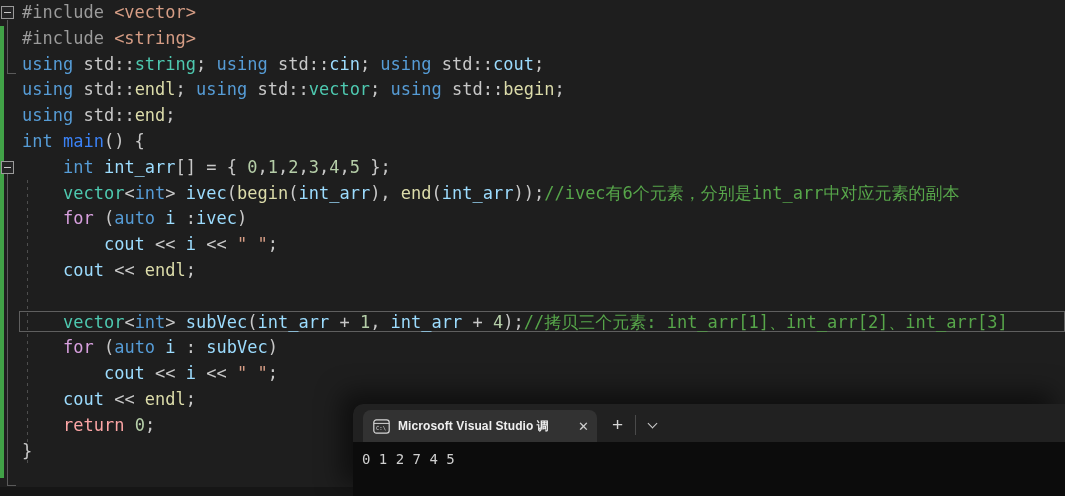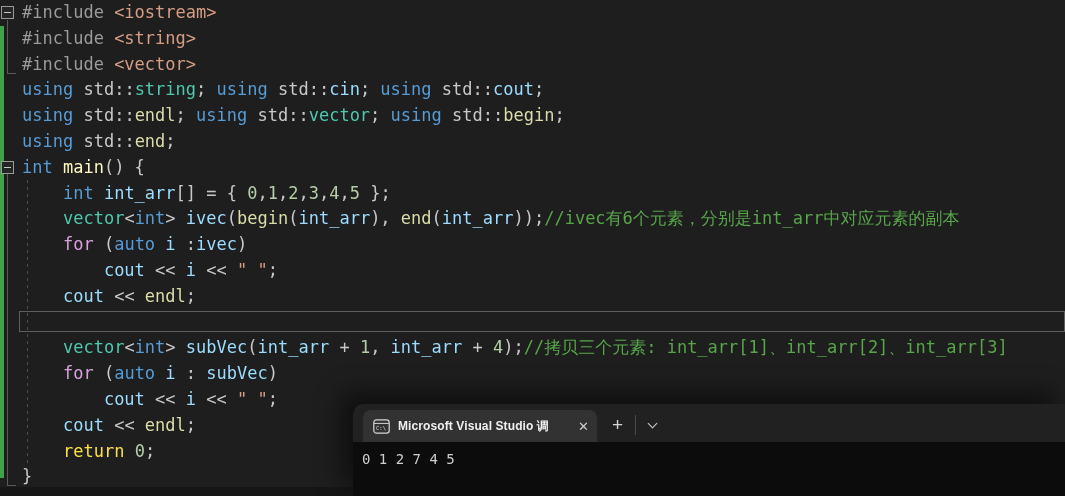--- a/index.html
+++ b/index.html
@@ -84,38 +84,37 @@
     <div class="fold-guide" style="top:174px;height:311px;"></div>
     <div class="fold-tick" style="top:485px;"></div>
 
     <div class="fold-box" style="top:6px;"></div>
     <div class="fold-box" style="top:161px;"></div>
 
     <div class="indent-guide"></div>
     <div class="current-line"></div>
 
     <div class="code-lines">
-        <div class="cline"><span style="color: rgb(155, 155, 155);">#include </span><span style="color: rgb(214, 157, 133);">&lt;iostream&gt;</span></div>
+        <div class="cline"><span style="color: rgb(155, 155, 155);">#include </span><span style="color: rgb(214, 157, 133);">&lt;vector&gt;</span></div>
         <div class="cline"><span style="color: rgb(155, 155, 155);">#include </span><span style="color: rgb(214, 157, 133);">&lt;string&gt;</span></div>
-        <div class="cline"><span style="color: rgb(155, 155, 155);">#include </span><span style="color: rgb(214, 157, 133);">&lt;vector&gt;</span></div>
         <div class="cline"><span style="color: rgb(86, 156, 214);">using </span><span style="color: rgb(200, 200, 200);">std</span><span style="color: rgb(200, 200, 200);">::</span><span style="color: rgb(78, 201, 176);">string</span><span style="color: rgb(200, 200, 200);">; </span><span style="color: rgb(86, 156, 214);">using </span><span style="color: rgb(200, 200, 200);">std</span><span style="color: rgb(200, 200, 200);">::</span><span style="color: rgb(156, 220, 254);">cin</span><span style="color: rgb(200, 200, 200);">; </span><span style="color: rgb(86, 156, 214);">using </span><span style="color: rgb(200, 200, 200);">std</span><span style="color: rgb(200, 200, 200);">::</span><span style="color: rgb(156, 220, 254);">cout</span><span style="color: rgb(200, 200, 200);">;</span></div>
         <div class="cline"><span style="color: rgb(86, 156, 214);">using </span><span style="color: rgb(200, 200, 200);">std</span><span style="color: rgb(200, 200, 200);">::</span><span style="color: rgb(220, 220, 170);">endl</span><span style="color: rgb(200, 200, 200);">; </span><span style="color: rgb(86, 156, 214);">using </span><span style="color: rgb(200, 200, 200);">std</span><span style="color: rgb(200, 200, 200);">::</span><span style="color: rgb(78, 201, 176);">vector</span><span style="color: rgb(200, 200, 200);">; </span><span style="color: rgb(86, 156, 214);">using </span><span style="color: rgb(200, 200, 200);">std</span><span style="color: rgb(200, 200, 200);">::</span><span style="color: rgb(220, 220, 170);">begin</span><span style="color: rgb(200, 200, 200);">;</span></div>
         <div class="cline"><span style="color: rgb(86, 156, 214);">using </span><span style="color: rgb(200, 200, 200);">std</span><span style="color: rgb(200, 200, 200);">::</span><span style="color: rgb(220, 220, 170);">end</span><span style="color: rgb(200, 200, 200);">;</span></div>
-        <div class="cline"><span style="color: rgb(86, 156, 214);">int </span><span style="color: #fef9c3;">main</span><span style="color: rgb(200, 200, 200);">() {</span></div>
+        <div class="cline"><span style="color: rgb(86, 156, 214);">int </span><span style="color: #3b82f6;">main</span><span style="color: rgb(200, 200, 200);">() {</span></div>
         <div class="cline"><span style="color: rgb(200, 200, 200);">    </span><span style="color: rgb(86, 156, 214);">int </span><span style="color: rgb(156, 220, 254);">int_arr</span><span style="color: rgb(200, 200, 200);">[] = { </span><span style="color: rgb(181, 206, 168);">0</span><span style="color: rgb(200, 200, 200);">,</span><span style="color: rgb(181, 206, 168);">1</span><span style="color: rgb(200, 200, 200);">,</span><span style="color: rgb(181, 206, 168);">2</span><span style="color: rgb(200, 200, 200);">,</span><span style="color: rgb(181, 206, 168);">3</span><span style="color: rgb(200, 200, 200);">,</span><span style="color: rgb(181, 206, 168);">4</span><span style="color: rgb(200, 200, 200);">,</span><span style="color: rgb(181, 206, 168);">5</span><span style="color: rgb(200, 200, 200);"> };</span></div>
         <div class="cline"><span style="color: rgb(200, 200, 200);">    </span><span style="color: rgb(78, 201, 176);">vector</span><span style="color: rgb(200, 200, 200);">&lt;</span><span style="color: rgb(86, 156, 214);">int</span><span style="color: rgb(200, 200, 200);">&gt; </span><span style="color: rgb(156, 220, 254);">ivec</span><span style="color: rgb(200, 200, 200);">(</span><span style="color: rgb(220, 220, 170);">begin</span><span style="color: rgb(200, 200, 200);">(</span><span style="color: rgb(156, 220, 254);">int_arr</span><span style="color: rgb(200, 200, 200);">), </span><span style="color: rgb(220, 220, 170);">end</span><span style="color: rgb(200, 200, 200);">(</span><span style="color: rgb(156, 220, 254);">int_arr</span><span style="color: rgb(200, 200, 200);">));</span><span style="color: rgb(87, 166, 74);">//ivec有6个元素，分别是int_arr中对应元素的副本</span></div>
         <div class="cline"><span style="color: rgb(200, 200, 200);">    </span><span style="color: rgb(216, 160, 223);">for</span><span style="color: rgb(200, 200, 200);"> (</span><span style="color: rgb(86, 156, 214);">auto</span><span style="color: rgb(200, 200, 200);"> </span><span style="color: rgb(156, 220, 254);">i</span><span style="color: rgb(200, 200, 200);"> :</span><span style="color: rgb(156, 220, 254);">ivec</span><span style="color: rgb(200, 200, 200);">)</span></div>
         <div class="cline"><span style="color: rgb(200, 200, 200);">        </span><span style="color: rgb(156, 220, 254);">cout</span><span style="color: rgb(200, 200, 200);"> &lt;&lt; </span><span style="color: rgb(156, 220, 254);">i</span><span style="color: rgb(200, 200, 200);"> &lt;&lt; </span><span style="color: rgb(214, 157, 133);">" "</span><span style="color: rgb(200, 200, 200);">;</span></div>
         <div class="cline"><span style="color: rgb(200, 200, 200);">    </span><span style="color: rgb(156, 220, 254);">cout</span><span style="color: rgb(200, 200, 200);"> &lt;&lt; </span><span style="color: rgb(220, 220, 170);">endl</span><span style="color: rgb(200, 200, 200);">;</span></div>
         <div class="cline"></div>
         <div class="cline"><span style="color: rgb(200, 200, 200);">    </span><span style="color: rgb(78, 201, 176);">vector</span><span style="color: rgb(200, 200, 200);">&lt;</span><span style="color: rgb(86, 156, 214);">int</span><span style="color: rgb(200, 200, 200);">&gt; </span><span style="color: rgb(156, 220, 254);">subVec</span><span style="color: rgb(200, 200, 200);">(</span><span style="color: rgb(156, 220, 254);">int_arr</span><span style="color: rgb(200, 200, 200);"> + </span><span style="color: rgb(181, 206, 168);">1</span><span style="color: rgb(200, 200, 200);">, </span><span style="color: rgb(156, 220, 254);">int_arr</span><span style="color: rgb(200, 200, 200);"> + </span><span style="color: rgb(181, 206, 168);">4</span><span style="color: rgb(200, 200, 200);">);</span><span style="color: rgb(87, 166, 74);">//拷贝三个元素: int_arr[1]、int_arr[2]、int_arr[3]</span></div>
         <div class="cline"><span style="color: rgb(200, 200, 200);">    </span><span style="color: rgb(216, 160, 223);">for</span><span style="color: rgb(200, 200, 200);"> (</span><span style="color: rgb(86, 156, 214);">auto</span><span style="color: rgb(200, 200, 200);"> </span><span style="color: rgb(156, 220, 254);">i</span><span style="color: rgb(200, 200, 200);"> : </span><span style="color: rgb(156, 220, 254);">subVec</span><span style="color: rgb(200, 200, 200);">)</span></div>
         <div class="cline"><span style="color: rgb(200, 200, 200);">        </span><span style="color: rgb(156, 220, 254);">cout</span><span style="color: rgb(200, 200, 200);"> &lt;&lt; </span><span style="color: rgb(156, 220, 254);">i</span><span style="color: rgb(200, 200, 200);"> &lt;&lt; </span><span style="color: rgb(214, 157, 133);">" "</span><span style="color: rgb(200, 200, 200);">;</span></div>
         <div class="cline"><span style="color: rgb(200, 200, 200);">    </span><span style="color: rgb(156, 220, 254);">cout</span><span style="color: rgb(200, 200, 200);"> &lt;&lt; </span><span style="color: rgb(220, 220, 170);">endl</span><span style="color: rgb(200, 200, 200);">;</span></div>
-        <div class="cline"><span style="color: rgb(200, 200, 200);">    </span><span style="color: #fde047;">return</span><span style="color: rgb(200, 200, 200);"> </span><span style="color: rgb(181, 206, 168);">0</span><span style="color: rgb(200, 200, 200);">;</span></div>
+        <div class="cline"><span style="color: rgb(200, 200, 200);">    </span><span style="color: #fca5a5;">return</span><span style="color: rgb(200, 200, 200);"> </span><span style="color: rgb(181, 206, 168);">0</span><span style="color: rgb(200, 200, 200);">;</span></div>
         <div class="cline"><span style="color: rgb(200, 200, 200);">}</span></div>
       </div>
     <div class="bottom-strip"></div>
   </div>
 
   <div class="terminal">
     <div class="tbar">
       <div class="tab">
         <svg class="cmd-icon" width="17" height="15" viewBox="0 0 17 15">
           <rect x="0.8" y="0.8" width="15.4" height="13.4" rx="2.6" fill="none" stroke="#d6d6d6" stroke-width="1.2"></rect>

